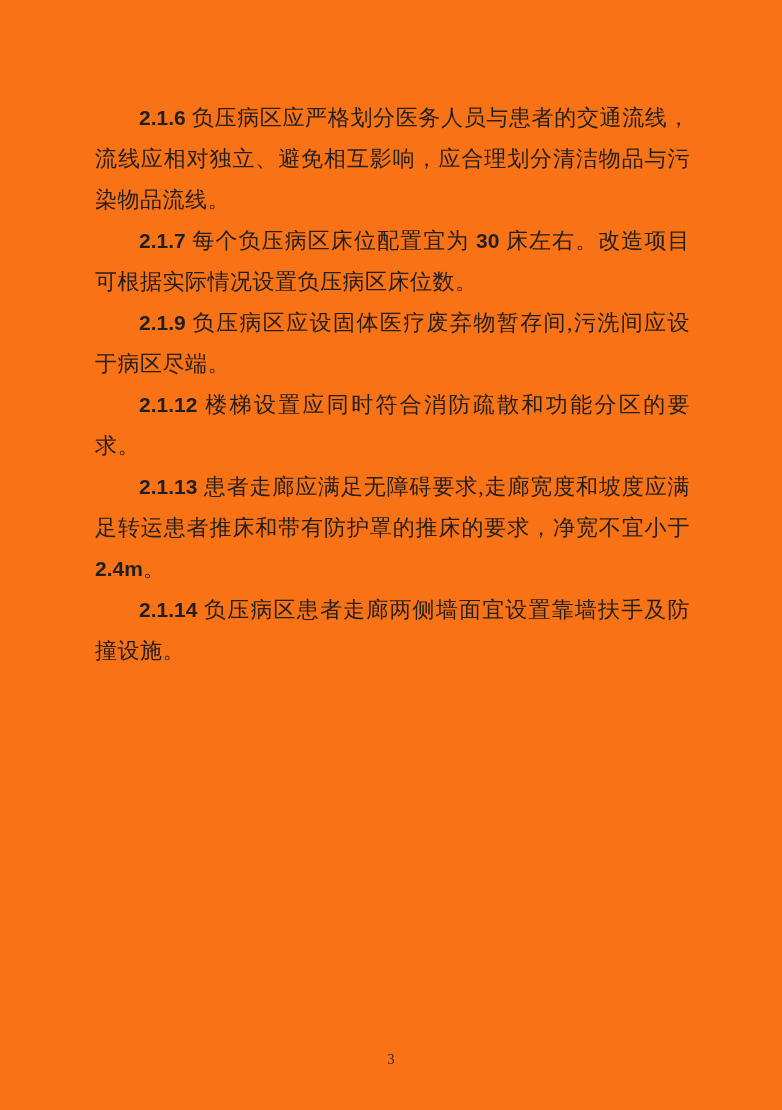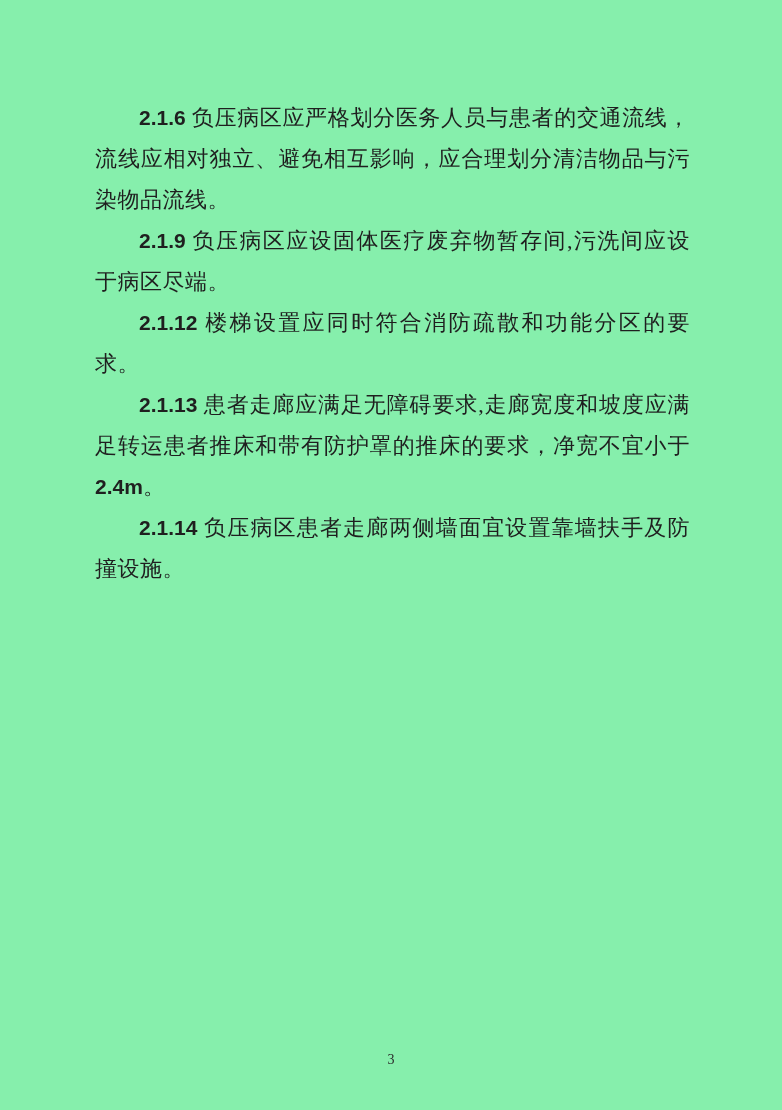--- a/index.html
+++ b/index.html
@@ -4,21 +4,21 @@
 <style>
   html, body {
     margin: 0;
     padding: 0;
     background: #ffffff;
   }
   .page {
     position: relative;
     width: 782px;
     height: 1110px;
-    background: #86efac;
+    background: #f97316;
     overflow: hidden;
     font-family: "Liberation Serif", serif;
     color: #1f1f1f;
   }
   .content {
     position: absolute;
     top: 97px;
     left: 95px;
     width: 595px;
   }
@@ -59,20 +59,21 @@
   }
 </style>
 </head>
 <body>
 
 <div class="page">
   <div class="content">
 
     <p class="para"><span class="clause-num">2.1.6</span><span>负压病区应严格划分医务人员与患者的交通流线，流线应相对独立、避免相互影响，应合理划分清洁物品与污染物品流线。</span><span class="hw-num"></span><span></span></p>
 
+    <p class="para"><span class="clause-num">2.1.7</span><span>每个负压病区床位配置宜为 </span><span class="hw-num">30</span><span> 床左右。改造项目可根据实际情况设置负压病区床位数。</span></p>
 
 
     <p class="para"><span class="clause-num">2.1.9</span><span>负压病区应设固体医疗废弃物暂存间,污洗间应设于病区尽端。</span><span class="hw-num"></span><span></span></p>
 
 
 
     <p class="para"><span class="clause-num">2.1.12</span><span>楼梯设置应同时符合消防疏散和功能分区的要求。</span><span class="hw-num"></span><span></span></p>
 
     <p class="para"><span class="clause-num">2.1.13</span><span>患者走廊应满足无障碍要求,走廊宽度和坡度应满足转运患者推床和带有防护罩的推床的要求，净宽不宜小于 </span><span class="hw-num">2.4m</span><span>。</span></p>
 

